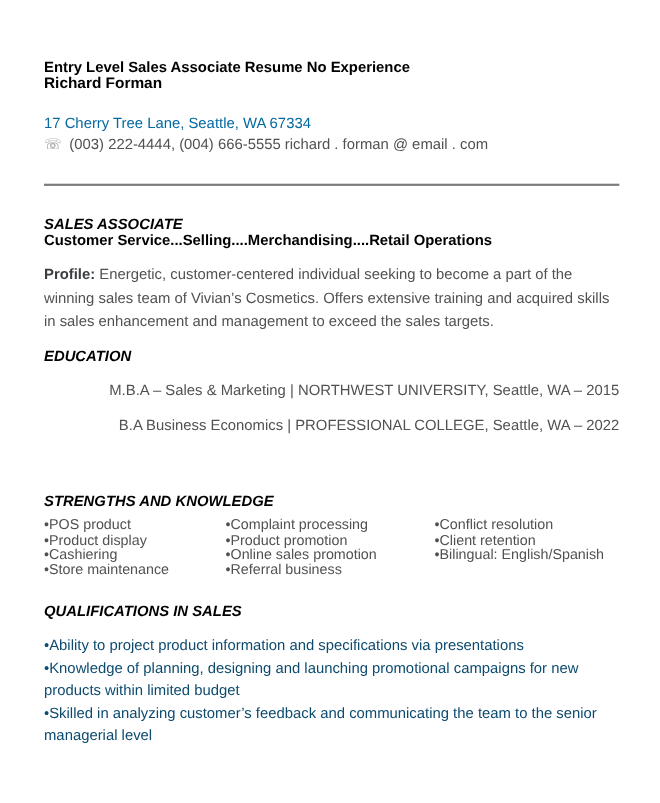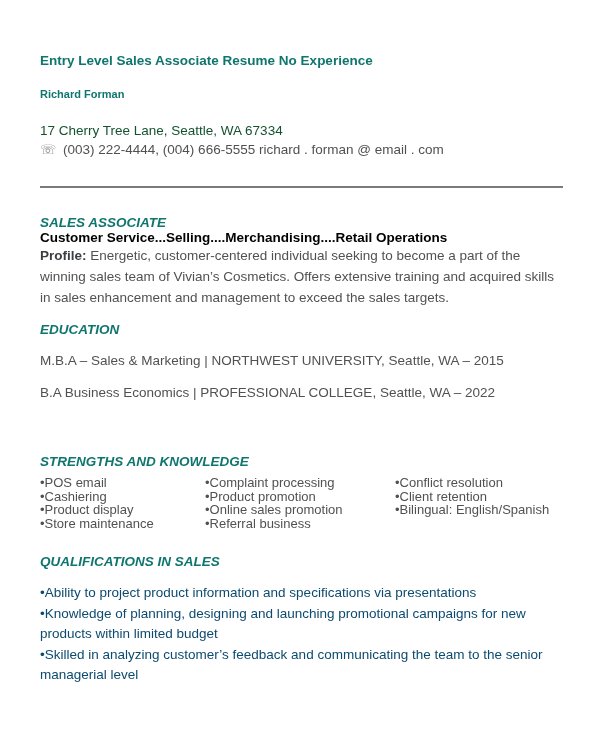--- a/index.html
+++ b/index.html
@@ -8,34 +8,34 @@
     font-family: "Liberation Sans", "DejaVu Sans", sans-serif;
     width: 600px; height: 730px; overflow: hidden;
   }
   .page {
     width: 600px; height: 730px;
     background: #ffffff;
     padding: 53px 37px 0 40px;
     color: #515151;
     font-size: 13.5px;
   }
-  .bold, h1, h2, h3 { font-weight: bold; color: #0f766e; }
+  .bold, h1, h2, h3 { font-weight: bold; color: #000000; }
   h1 { font-size: 13.5px; line-height: 15px; }
-  h2 { font-size: 11px; line-height: 15px; margin-top: 19px; }
-  .addr { margin-top: 19px; line-height: 19px; color: #14532d; }
+  h2 { font-size: 14px; line-height: 15px; }
+  .addr { margin-top: 19px; line-height: 19px; color: #0369a1; }
   .contact { margin-top: 0; line-height: 19px; color: #515151; }
   .phone-ico { color: #8a8a8a; font-size: 13px; margin-right: 3px; }
   .divider { margin-top: 27px; border-top: 2px solid #7b7b7b; width: 100%; }
   h3 { font-size: 13.5px; line-height: 15px; font-style: italic; }
   .h-role { margin-top: 27px; }
   .skills-line { font-weight: bold; color: #000000; line-height: 15px; }
-  .para { line-height: 21px; }
+  .para { margin-top: 13px; line-height: 21px; }
   .para strong { color: #3a3d42; }
   .h-edu { margin-top: 14px; }
-  .edu { margin-top: 16px; line-height: 16px; }
+  .edu { margin-top: 16px; line-height: 16px; text-align: right; }
   .h-strengths { margin-top: 53px; }
   .cols { display: flex; margin-top: 7px; }
   .col { list-style: none; }
   .col li { font-size: 13px; line-height: 13.6px; color: #515151; }
   .col li::before { content: "\2022 "; color: #515151; }
   .c1 { width: 165px; }
   .c2 { width: 190px; }
   .c3 { flex: 1; }
   .h-qual { margin-top: 24px; }
   .quals { margin-top: 14px; }
@@ -71,23 +71,23 @@
 
   <h3 class="h-edu">EDUCATION</h3>
 
   <p class="edu">M.B.A – Sales &amp; Marketing | NORTHWEST UNIVERSITY, Seattle, WA – 2015</p>
   <p class="edu">B.A Business Economics | PROFESSIONAL COLLEGE, Seattle, WA – 2022</p>
 
   <h3 class="h-strengths">STRENGTHS AND KNOWLEDGE</h3>
 
   <div class="cols">
     <ul class="col c1">
-      <li>POS email</li>
+      <li>POS product</li>
+      <li>Product display</li>
       <li>Cashiering</li>
-      <li>Product display</li>
       <li>Store maintenance</li>
     </ul>
     <ul class="col c2">
       <li>Complaint processing</li>
       <li>Product promotion</li>
       <li>Online sales promotion</li>
       <li>Referral business</li>
     </ul>
     <ul class="col c3">
       <li>Conflict resolution</li>

